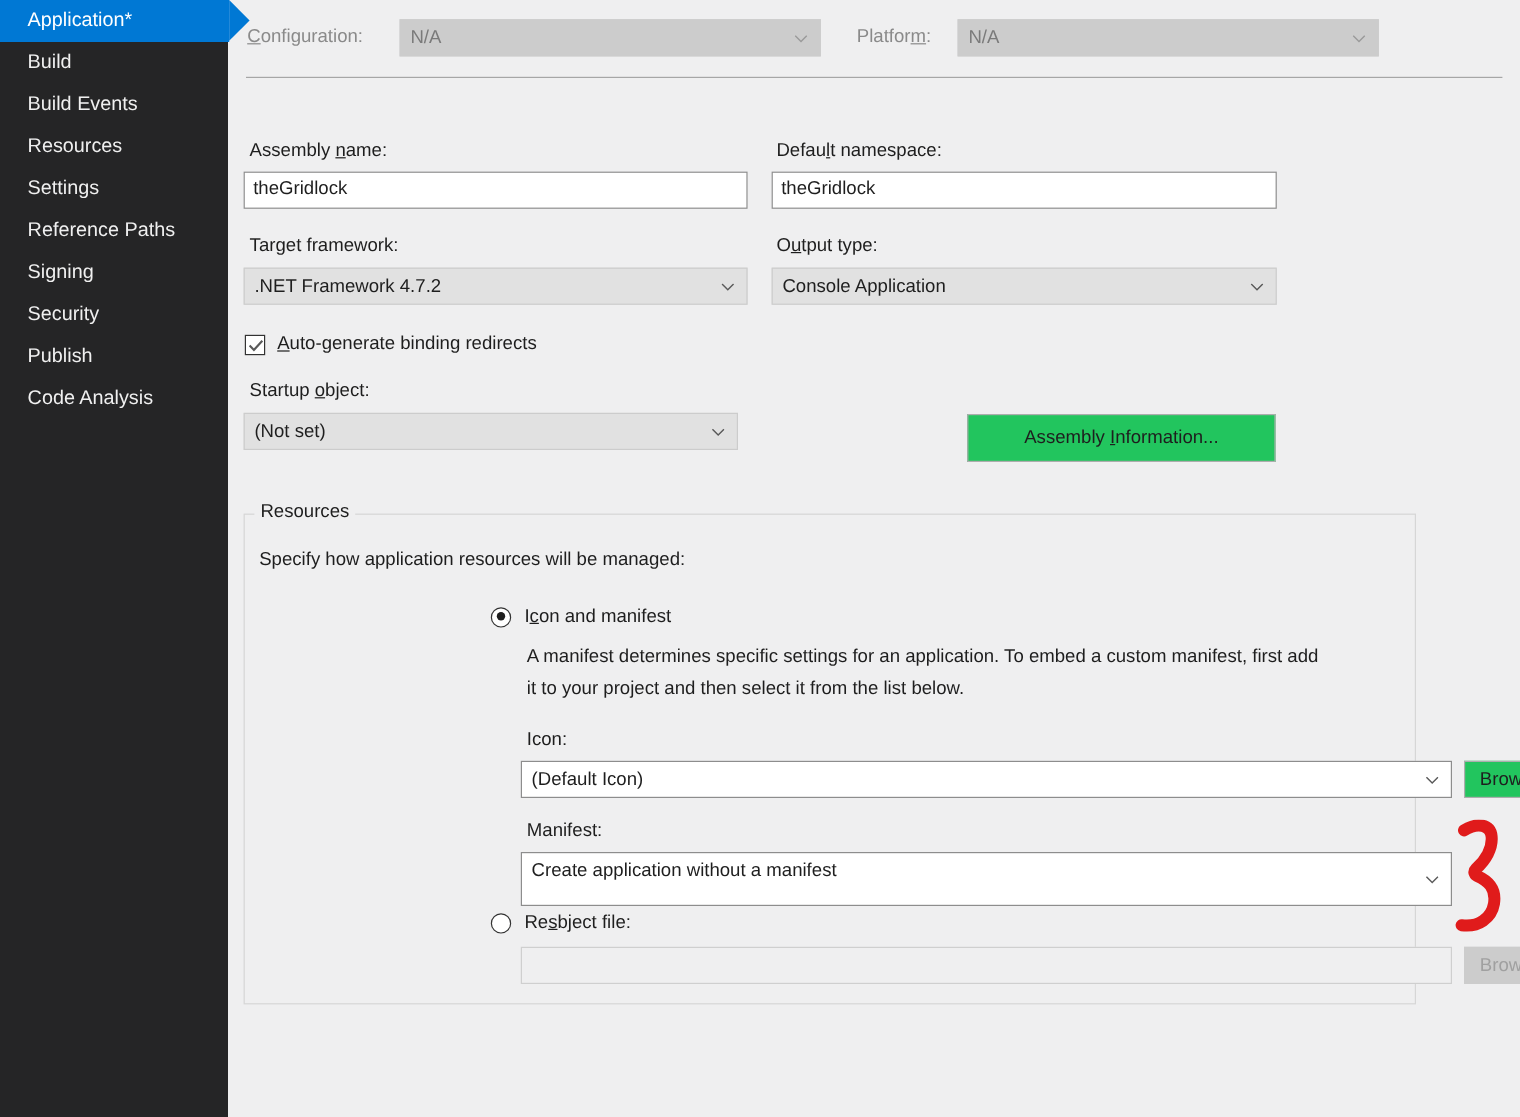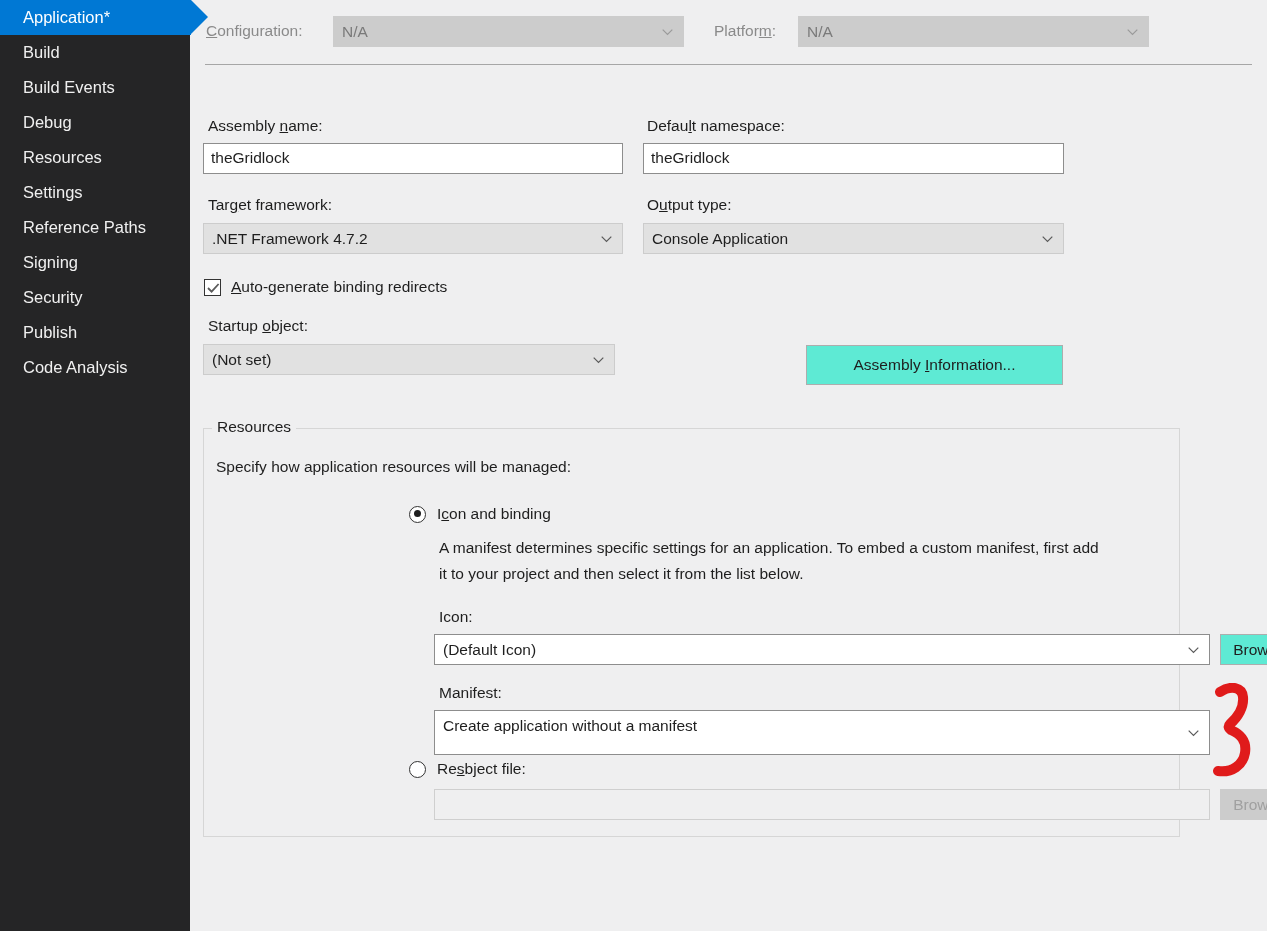--- a/index.html
+++ b/index.html
@@ -142,21 +142,21 @@
   }
 
   .combo.editable {
     background: #ffffff;
     border: 1px solid #8d8d8d;
   }
 
   .button {
     position: absolute;
     box-sizing: border-box;
-    background: #5eead4;
+    background: #22c55e;
     border: 1px solid #adadad;
     font-size: 15.5px;
     color: #1e1e1e;
     text-align: center;
     white-space: nowrap;
     cursor: pointer;
   }
   .button u { text-decoration: underline; }
   .button.disabled {
     color: #a0a0a0;
@@ -294,23 +294,20 @@
 
 <div id="sidebar">
   <div class="nav-item selected">
     <span>Application*</span>
   </div>
   <div class="nav-item">
     <span>Build</span>
   </div>
   <div class="nav-item">
     <span>Build Events</span>
-  </div>
-  <div class="nav-item">
-    <span>Debug</span>
   </div>
   <div class="nav-item">
     <span>Resources</span>
   </div>
   <div class="nav-item">
     <span>Settings</span>
   </div>
   <div class="nav-item">
     <span>Reference Paths</span>
   </div>
@@ -421,21 +418,21 @@
 
   <div id="resources-group">
     <div id="resources-legend">Resources</div>
   </div>
 
   <div id="resources-desc">Specify how application resources will be managed:</div>
 
   <div class="radio-row" id="radio-icon-manifest">
     <span class="radio checked"></span>
     <span class="radio-label">
-      <span>I</span><u>c</u><span>on and binding</span>
+      <span>I</span><u>c</u><span>on and manifest</span>
     </span>
   </div>
 
   <div class="manifest-text" id="manifest-line1">A manifest determines specific settings for an application. To embed a custom manifest, first add</div>
   <div class="manifest-text" id="manifest-line2">it to your project and then select it from the list below.</div>
 
   <div class="fld-label" id="lbl-icon">Icon:</div>
   <div class="combo editable" id="combo-icon">
     <span>(Default Icon)</span>
     <span class="chev">

